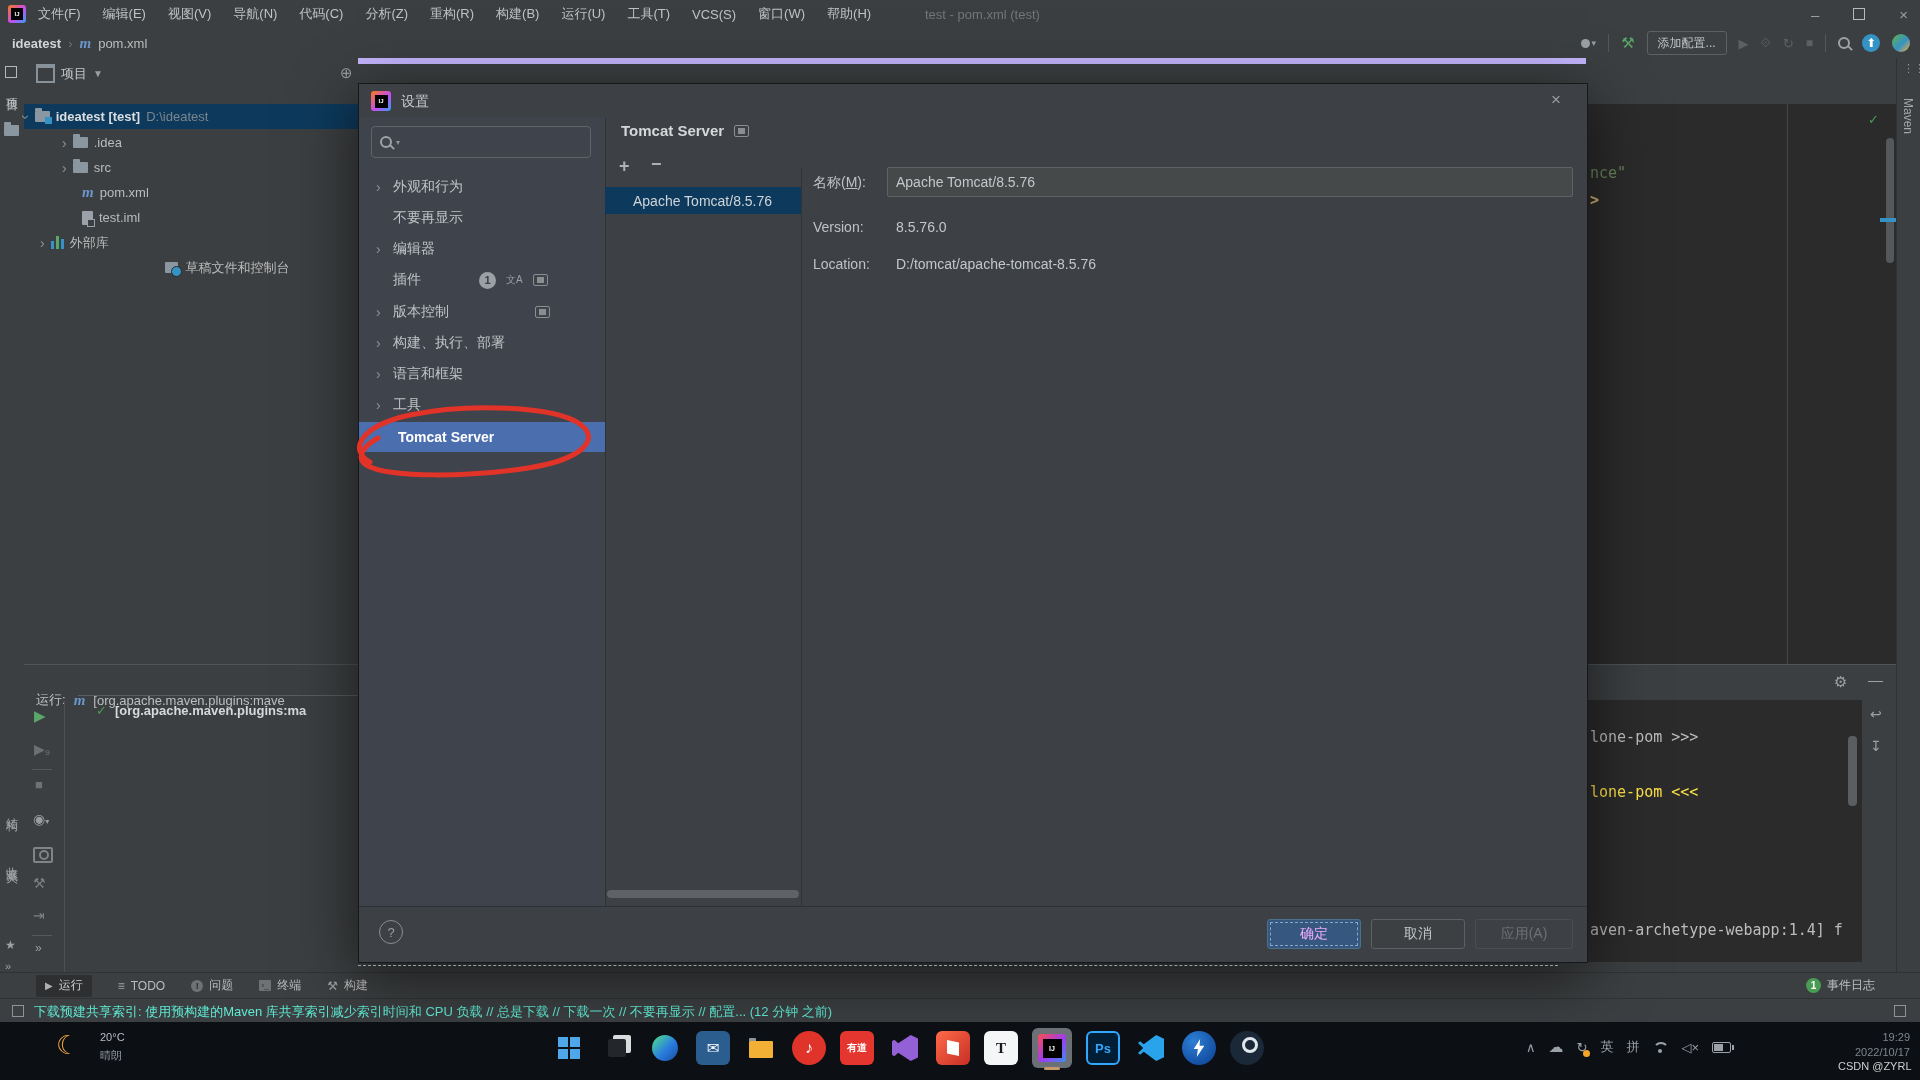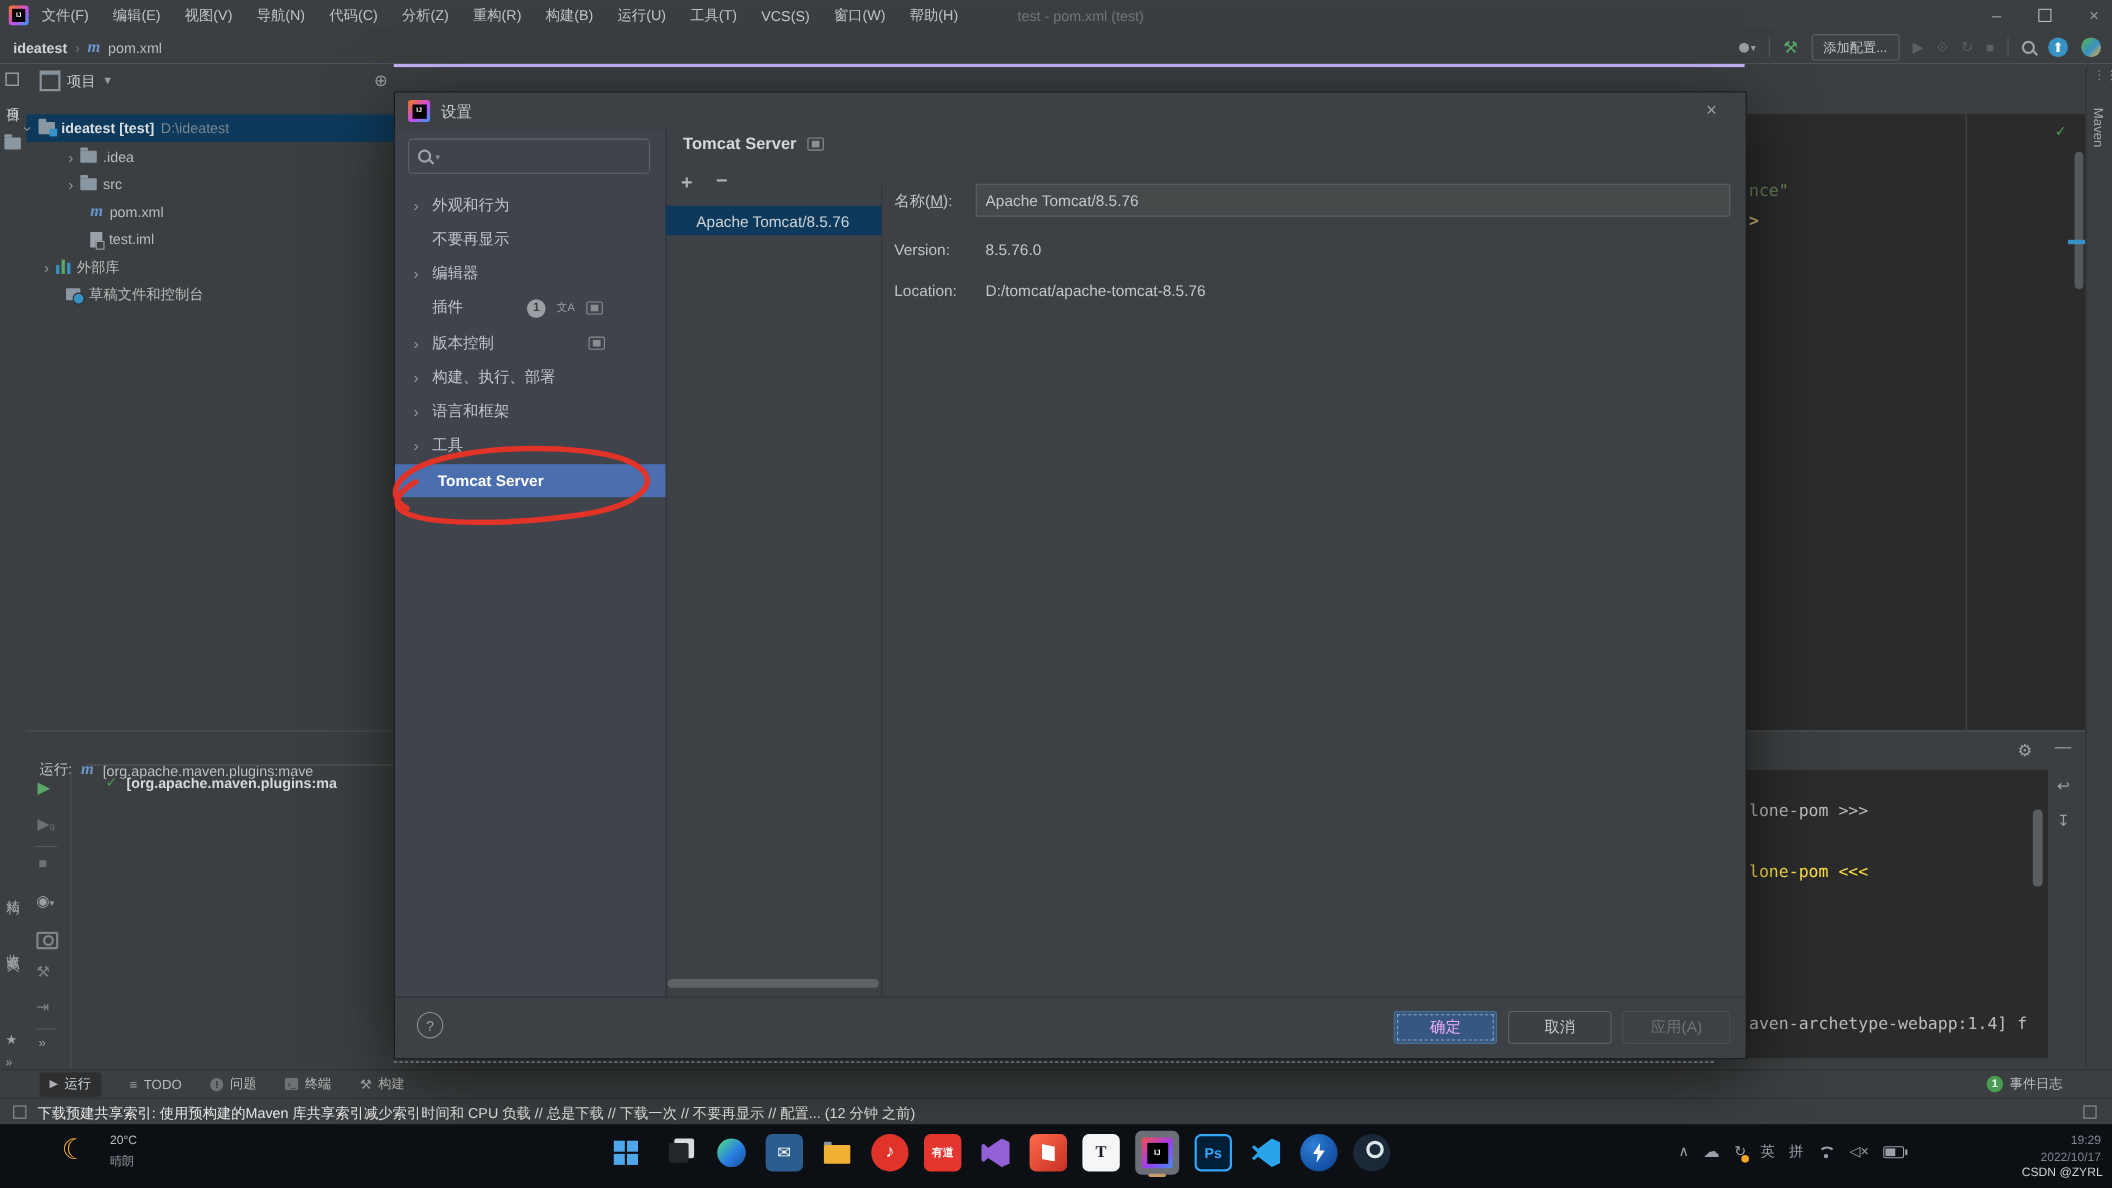--- a/index.html
+++ b/index.html
@@ -91,21 +91,21 @@
       <span>帮助(H)</span>
     </div>
     <span class="abs" style="left:925px;top:7px;color:#747678;">test - pom.xml (test)</span>
     <div class="abs flex" style="right:12px;top:0;height:28px;gap:34px;color:#9b9d9f;">
       <span style="font-size:15px;">–</span>
       <span class="winbox"></span>
       <span style="font-size:15px;">×</span>
     </div>
   </div>
 
-  <div class="abs" style="left:0;top:28px;width:1920px;height:30px;background:#3c3f41;border-bottom:3px solid #c4b5fd;">
+  <div class="abs" style="left:0;top:28px;width:1920px;height:30px;background:#3c3f41;border-bottom:6px solid #c4b5fd;">
     <div class="abs flex" style="left:12px;top:0;height:30px;gap:7px;">
       <span style="font-weight:bold;color:#d2d4d6;">ideatest</span>
       <span style="color:#6f7375;">›</span>
       <span class="mico">m</span>
       <span>pom.xml</span>
     </div>
     <div class="abs flex" style="right:10px;top:0;height:30px;gap:12px;">
       <span class="flex" style="gap:2px;">
         <span style="display:inline-block;width:9px;height:9px;border-radius:50%;background:#9aa0a4;"></span>
         <span style="color:#9aa0a4;font-size:9px;">▾</span>
@@ -168,21 +168,21 @@
     </div>
     <div class="abs flex" style="left:0;top:172px;width:334px;height:25px;gap:6px;padding-left:16px;">
       <span class="chev">›</span>
       <span class="libbars">
           <i></i>
           <i></i>
           <i></i>
         </span>
       <span>外部库</span>
     </div>
-    <div class="abs flex" style="left:0;top:197px;width:334px;height:25px;gap:8px;padding-left:36px;">
+    <div class="abs flex" style="left:0;top:197px;width:334px;height:25px;gap:8px;padding-left:36px;justify-content:center;">
       <span class="scratch"></span>
       <span>草稿文件和控制台</span>
     </div>
   </div>
 
   <div class="abs" style="left:24px;top:664px;width:334px;height:308px;background:#3c3f41;border-top:1px solid #505456;">
     <div class="abs flex" style="left:12px;top:6px;gap:8px;margin-top:20px;">
       <span style="color:#c0c3c5;">运行:</span>
       <span class="mico">m</span>
       <span class="nowrap" style="width:236px;color:#bcbfc1;">[org.apache.maven.plugins:mave</span>
@@ -261,21 +261,21 @@
       <span>构建</span>
     </span>
   </div>
   <div class="abs flex" style="left:1806px;top:972px;height:26px;gap:6px;">
     <span class="greenball">1</span>
     <span style="font-size:12px;color:#bcbfc1;">事件日志</span>
   </div>
 
   <div class="abs" style="left:0;top:998px;width:1920px;height:24px;background:#3c3f41;border-top:1px solid #303234;">
     <span class="abs winbox" style="left:12px;top:6px;border-color:#8f9395;"></span>
-    <span class="abs nowrap" style="left:34px;top:4px;width:1400px;color:#e5e5e5;">下载预建共享索引: 使用预构建的Maven 库共享索引减少索引时间和 CPU 负载 // 总是下载 // 下载一次 // 不要再显示 // 配置... (12 分钟 之前)</span>
+    <span class="abs nowrap" style="left:34px;top:4px;width:1400px;color:#5eead4;">下载预建共享索引: 使用预构建的Maven 库共享索引减少索引时间和 CPU 负载 // 总是下载 // 下载一次 // 不要再显示 // 配置... (12 分钟 之前)</span>
     <span class="abs winbox" style="right:14px;top:6px;border-color:#8f9395;"></span>
   </div>
 
   <div class="dialog">
 
     <span class="abs" style="left:12px;top:7px;width:20px;height:20px;border-radius:3px;background:linear-gradient(135deg,#f97a12,#c84bf1 55%,#2e9ff3);display:flex;align-items:center;justify-content:center;">
       <span style="width:13px;height:13px;background:#000;color:#fff;font-size:6px;font-weight:bold;display:flex;align-items:center;justify-content:center;">IJ</span>
     </span>
     <span class="abs" style="left:42px;top:9px;color:#c7cacc;font-size:14px;">设置</span>
     <span class="abs" style="left:1192px;top:6px;color:#9b9fa2;font-size:17px;">×</span>

